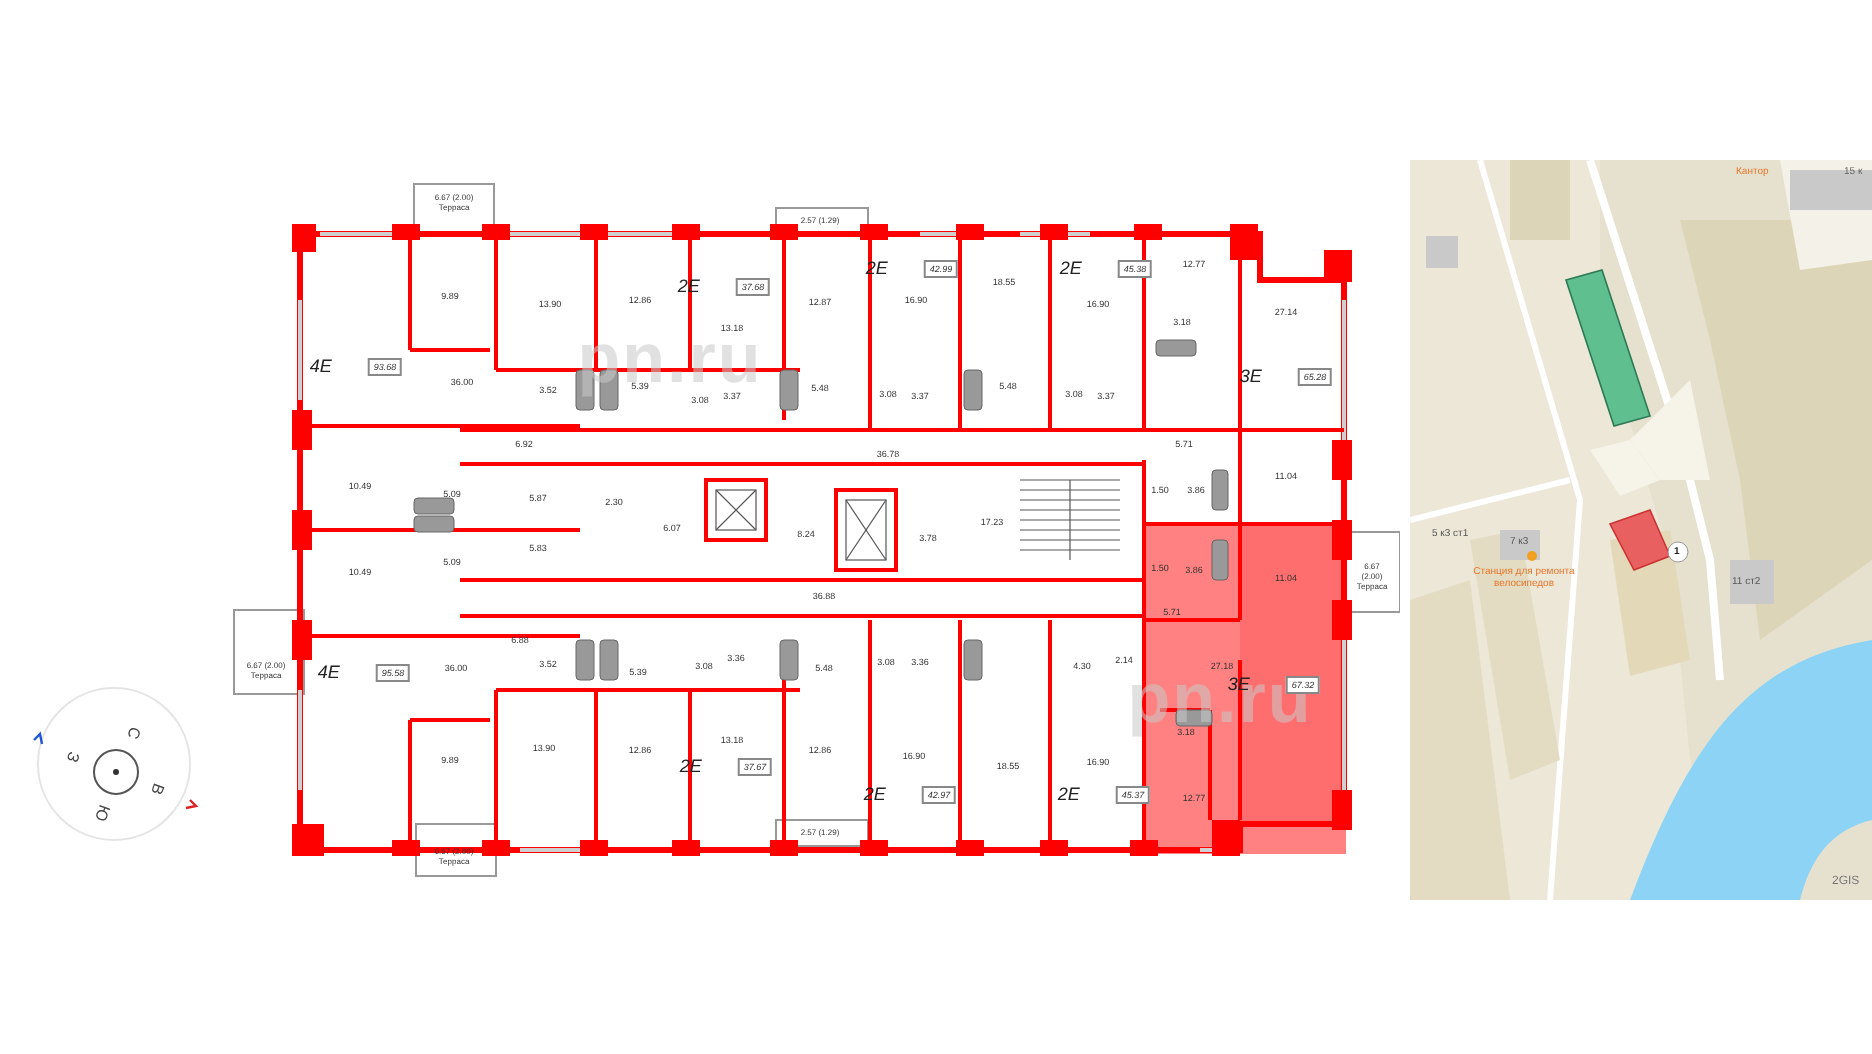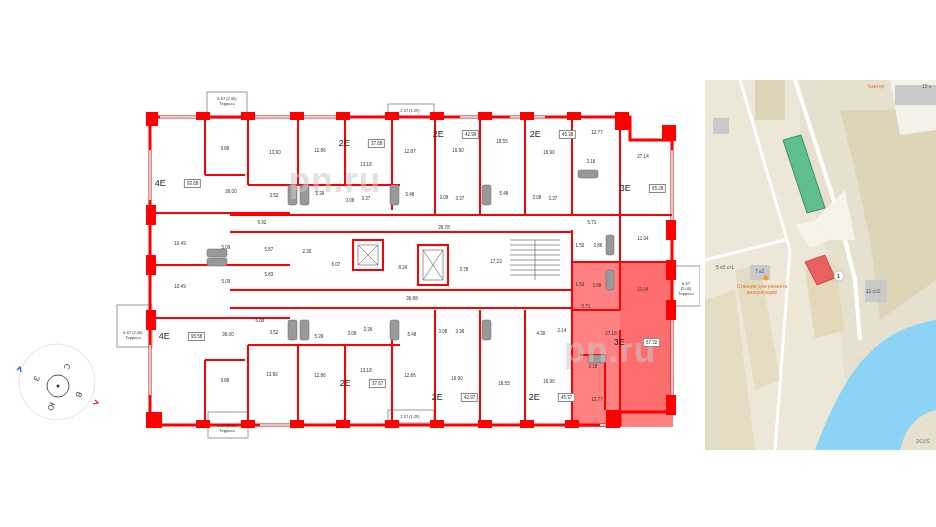--- a/index.html
+++ b/index.html
@@ -1,20 +1,20 @@
 <!DOCTYPE html>
 <html><head>
 <meta charset="utf-8">
 <style>
   html,body{margin:0;padding:0;background:#ffffff;}
   body{width:936px;height:527px;position:relative;overflow:hidden;font-family:"Liberation Sans",sans-serif;}
   .plan{position:absolute;left:0;top:0;width:700px;height:527px;}
   .plan svg{position:absolute;left:0;top:0;}
   .lbl{position:absolute;font-size:4.5px;color:#333;transform:translate(-50%,-50%);white-space:nowrap;pointer-events:none;}
-  .tag{position:absolute;display:flex;align-items:center;gap:18px;transform:translate(-50%,-50%);}
+  .tag{position:absolute;display:flex;align-items:center;gap:18px;transform:translate(-50%,-50%);font-style:italic;}
   .tag .code{font-size:9px;color:#222;}
   .tag .area{font-size:4.5px;color:#333;border:1px solid #888;background:#fff;padding:0 2px;line-height:7px;}
   .terr{position:absolute;font-size:4px;color:#333;text-align:center;line-height:5px;transform:translate(-50%,-50%);}
   .wm{position:absolute;font-size:35px;color:rgba(200,200,200,0.55);font-weight:bold;letter-spacing:1px;transform:translate(-50%,-50%);pointer-events:none;}
   .compass{position:absolute;left:15px;top:340px;width:85px;height:85px;}
   .map{position:absolute;left:705px;top:80px;width:231px;height:370px;overflow:hidden;background:#ece7d7;}
   .map svg{position:absolute;left:0;top:0;}
   .maplbl{position:absolute;font-size:5px;white-space:nowrap;}
 </style>
 </head>

